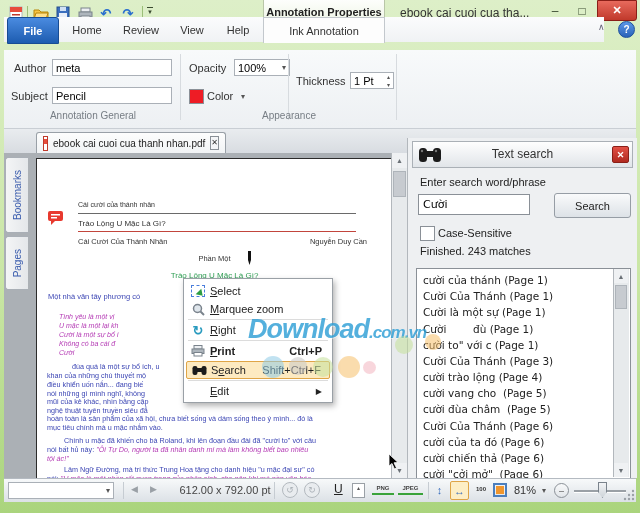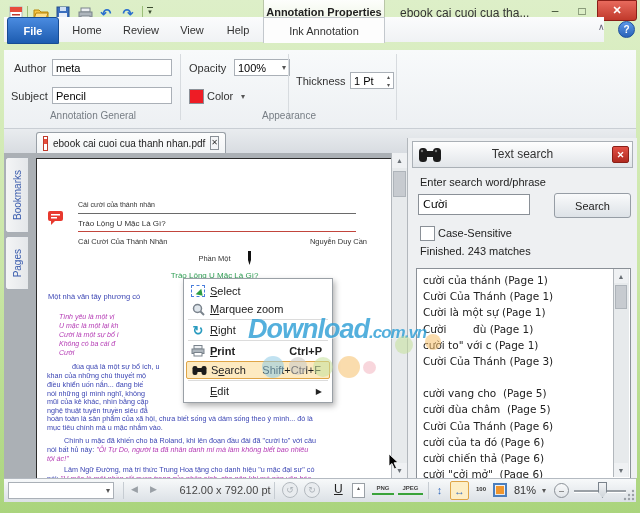--- a/index.html
+++ b/index.html
@@ -295,20 +295,21 @@
     <div class="abs sp-label" style="left:30px;top:89px;">Case-Sensitive</div>
     <div class="abs sp-label" style="left:12px;top:107px;">Finished. 243 matches</div>
 
     <div class="abs" id="resultlist" style="left:8px;top:130px;width:213px;height:210px;">
       <div class="result" style="top:5px;">cười của thánh (Page 1)</div>
       <div class="result" style="top:21px;">Cười Của Thánh (Page 1)</div>
       <div class="result" style="top:37px;">Cười là một sự (Page 1)</div>
       <div class="result" style="top:54px;">Cười        đù (Page 1)</div>
       <div class="result" style="top:70px;">cười to" với c (Page 1)</div>
       <div class="result" style="top:86px;">Cười Của Thánh (Page 3)</div>
+      <div class="result" style="top:102px;">cười trào lộng (Page 4)</div>
       <div class="result" style="top:118px;">cười vang cho  (Page 5)</div>
       <div class="result" style="top:134px;">cười đùa châm  (Page 5)</div>
       <div class="result" style="top:151px;">Cười Của Thánh (Page 6)</div>
       <div class="result" style="top:167px;">cười của ta đó (Page 6)</div>
       <div class="result" style="top:183px;">cười chiến thả (Page 6)</div>
       <div class="result" style="top:199px;">cười "cởi mở"  (Page 6)</div>
       <div class="abs sb" style="left:196px;top:0;width:15px;height:208px;">
         <div class="abs sb-btn" style="left:0;top:0;width:14px;height:14px;">▲</div>
         <div class="abs sb-thumb" style="left:1px;top:16px;width:12px;height:24px;"></div>
         <div class="abs sb-btn" style="left:0;top:194px;width:14px;height:14px;">▼</div>

